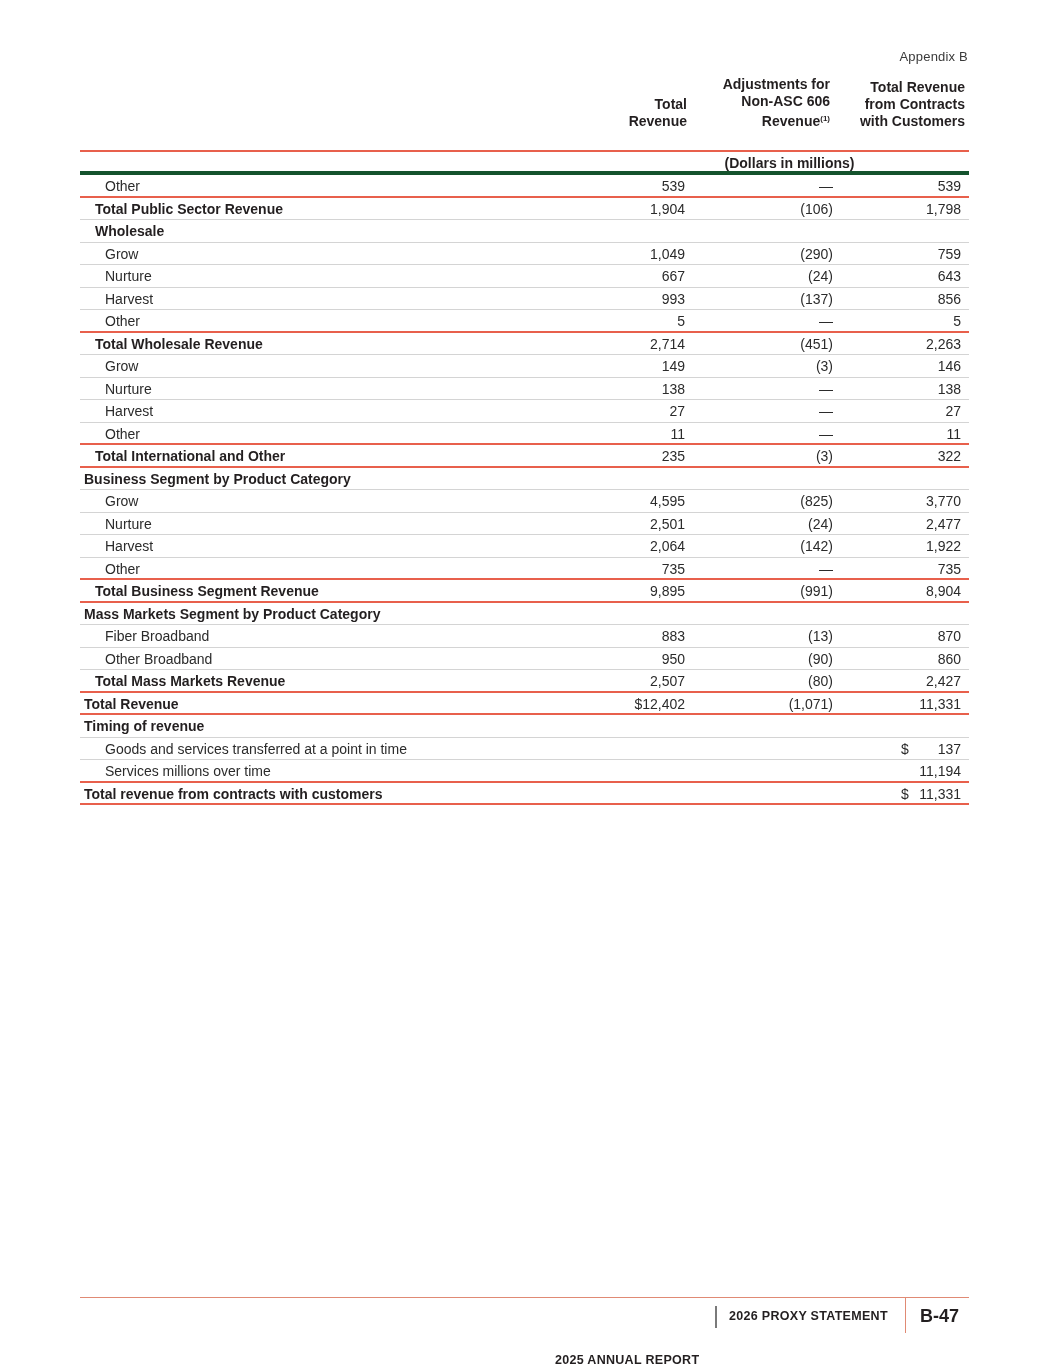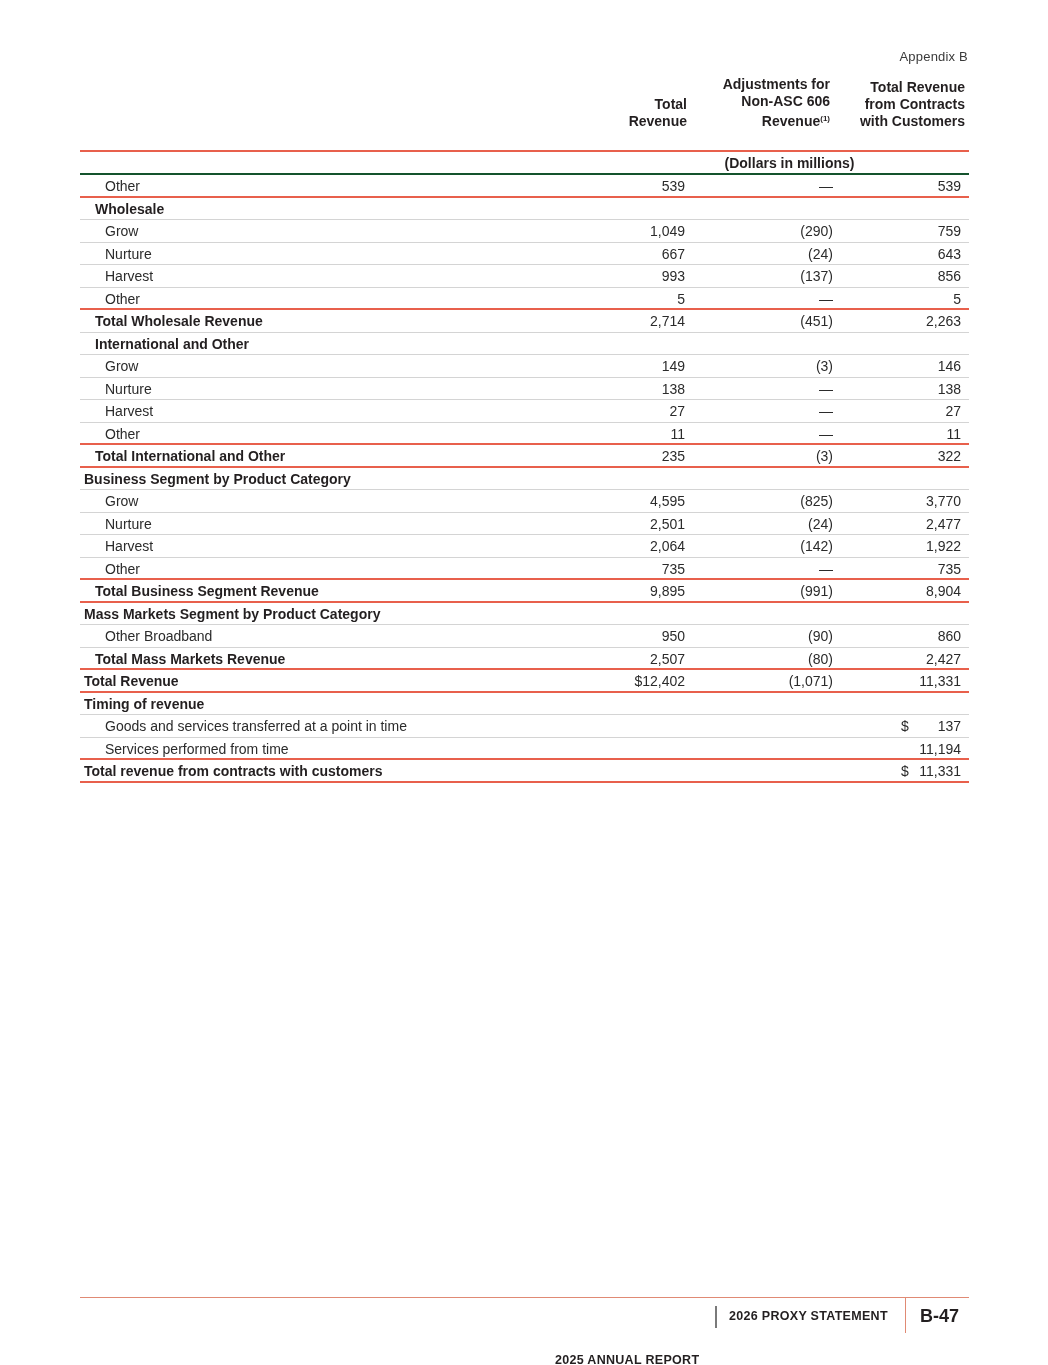--- a/index.html
+++ b/index.html
@@ -14,21 +14,21 @@
   .hdr-year { position: absolute; left: 530px; width: 359px; top: 3px; text-align: center; font-weight: bold; font-size: 14px; }
   .hdr-year-rule { position: absolute; left: 530px; width: 359px; top: 21px; height: 2px; background: #e8604c; }
 
   .hdr-cols { position: relative; height: 56px; border-bottom: 2px solid #e8604c; }
   .hdr-col { position: absolute; bottom: 20px; text-align: right; font-weight: bold; font-size: 14px; line-height: 17px; }
   .hdr-col.c1 { right: 282px; width: 130px; }
   .hdr-col.c2 { right: 139px; width: 150px; }
   .hdr-col.c3 { right: 4px; width: 135px; }
   .hdr-col sup { font-size: 8px; vertical-align: 5px; }
 
-  .units-row { height: 23px; position: relative; border-bottom: 2px solid #14532d; }
+  .units-row { height: 23px; position: relative; border-bottom: 4px solid #14532d; }
   .units { position: absolute; left: 530px; width: 359px; top: 3px; text-align: center; font-weight: bold; font-size: 14px; }
 
   .row { position: relative; height: 22.5px; border-bottom: 1px solid #d4d4d4; font-size: 14px; }
   .row.orange-bottom { border-bottom: 2px solid #e8604c; }
   .row .label { position: absolute; top: 3px; white-space: nowrap; }
   .row.lvl0 .label { left: 4px; font-weight: bold; }
   .row.lvl1 .label { left: 15px; font-weight: bold; }
   .row.lvl2 .label { left: 25px; font-weight: normal; color: #2b2b2b; }
   .row .v { position: absolute; top: 3px; text-align: right; color: #2b2b2b; }
   .row .v1 { right: 284px; width: 100px; }
@@ -73,20 +73,26 @@
   </div>
 
   <div id="rows">
       <div class="row lvl2 orange-bottom">
         <span class="label">Other</span>
         <span class="v v1">539</span>
         <span class="v v2">—</span>
         <span class="v v3">539</span>
       </div>
       <div class="row lvl1">
+        <span class="label">Total Public Sector Revenue</span>
+        <span class="v v1">1,904</span>
+        <span class="v v2">(106)</span>
+        <span class="v v3">1,798</span>
+      </div>
+      <div class="row lvl1">
         <span class="label">Wholesale</span>
         <span class="v v1"></span>
         <span class="v v2"></span>
         <span class="v v3"></span>
       </div>
       <div class="row lvl2">
         <span class="label">Grow</span>
         <span class="v v1">1,049</span>
         <span class="v v2">(290)</span>
         <span class="v v3">759</span>
@@ -108,26 +114,20 @@
         <span class="v v1">5</span>
         <span class="v v2">—</span>
         <span class="v v3">5</span>
       </div>
       <div class="row lvl1">
         <span class="label">Total Wholesale Revenue</span>
         <span class="v v1">2,714</span>
         <span class="v v2">(451)</span>
         <span class="v v3">2,263</span>
       </div>
-      <div class="row lvl1">
-        <span class="label">International and Other</span>
-        <span class="v v1"></span>
-        <span class="v v2"></span>
-        <span class="v v3"></span>
-      </div>
       <div class="row lvl2">
         <span class="label">Grow</span>
         <span class="v v1">149</span>
         <span class="v v2">(3)</span>
         <span class="v v3">146</span>
       </div>
       <div class="row lvl2">
         <span class="label">Nurture</span>
         <span class="v v1">138</span>
         <span class="v v2">—</span>
@@ -187,20 +187,26 @@
         <span class="v v2">(991)</span>
         <span class="v v3">8,904</span>
       </div>
       <div class="row lvl0">
         <span class="label">Mass Markets Segment by Product Category</span>
         <span class="v v1"></span>
         <span class="v v2"></span>
         <span class="v v3"></span>
       </div>
       <div class="row lvl2">
+        <span class="label">Fiber Broadband</span>
+        <span class="v v1">883</span>
+        <span class="v v2">(13)</span>
+        <span class="v v3">870</span>
+      </div>
+      <div class="row lvl2">
         <span class="label">Other Broadband</span>
         <span class="v v1">950</span>
         <span class="v v2">(90)</span>
         <span class="v v3">860</span>
       </div>
       <div class="row lvl1 orange-bottom">
         <span class="label">Total Mass Markets Revenue</span>
         <span class="v v1">2,507</span>
         <span class="v v2">(80)</span>
         <span class="v v3">2,427</span>
@@ -220,21 +226,21 @@
       <div class="row lvl2">
         <span class="label">Goods and services transferred at a point in time</span>
         <span class="v v1"></span>
         <span class="v v2"></span>
         <span class="v v3 dollar">
           <span>$</span>
           <span>137</span>
         </span>
       </div>
       <div class="row lvl2 orange-bottom">
-        <span class="label">Services performed from time</span>
+        <span class="label">Services millions over time</span>
         <span class="v v1"></span>
         <span class="v v2"></span>
         <span class="v v3">11,194</span>
       </div>
       <div class="row lvl0 orange-bottom">
         <span class="label">Total revenue from contracts with customers</span>
         <span class="v v1"></span>
         <span class="v v2"></span>
         <span class="v v3 dollar">
           <span>$</span>

